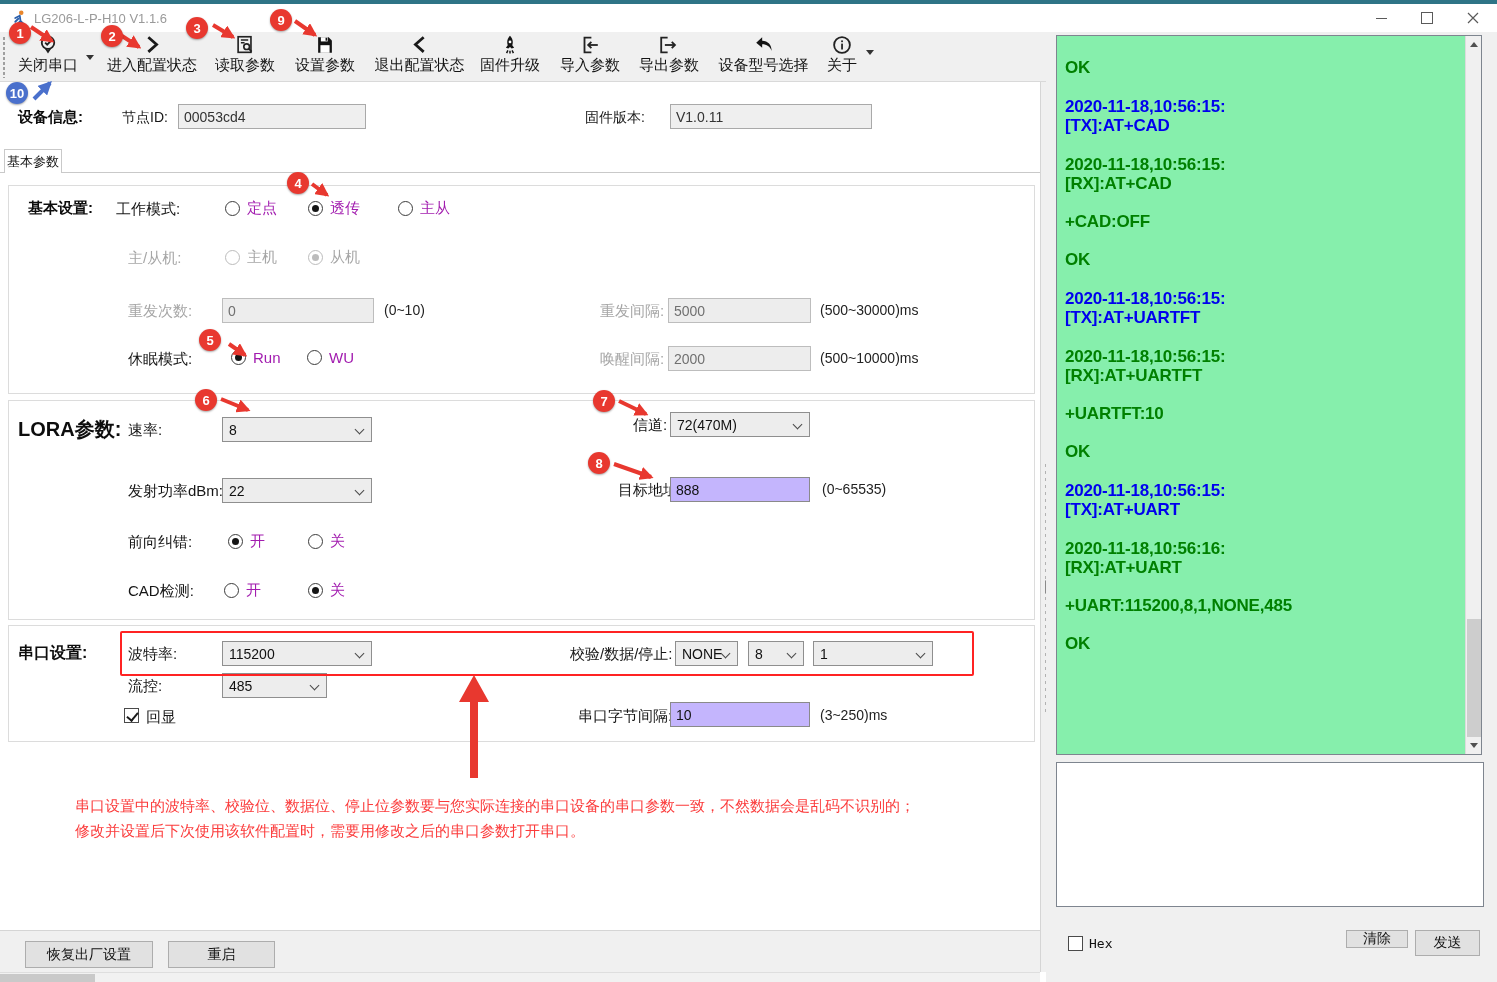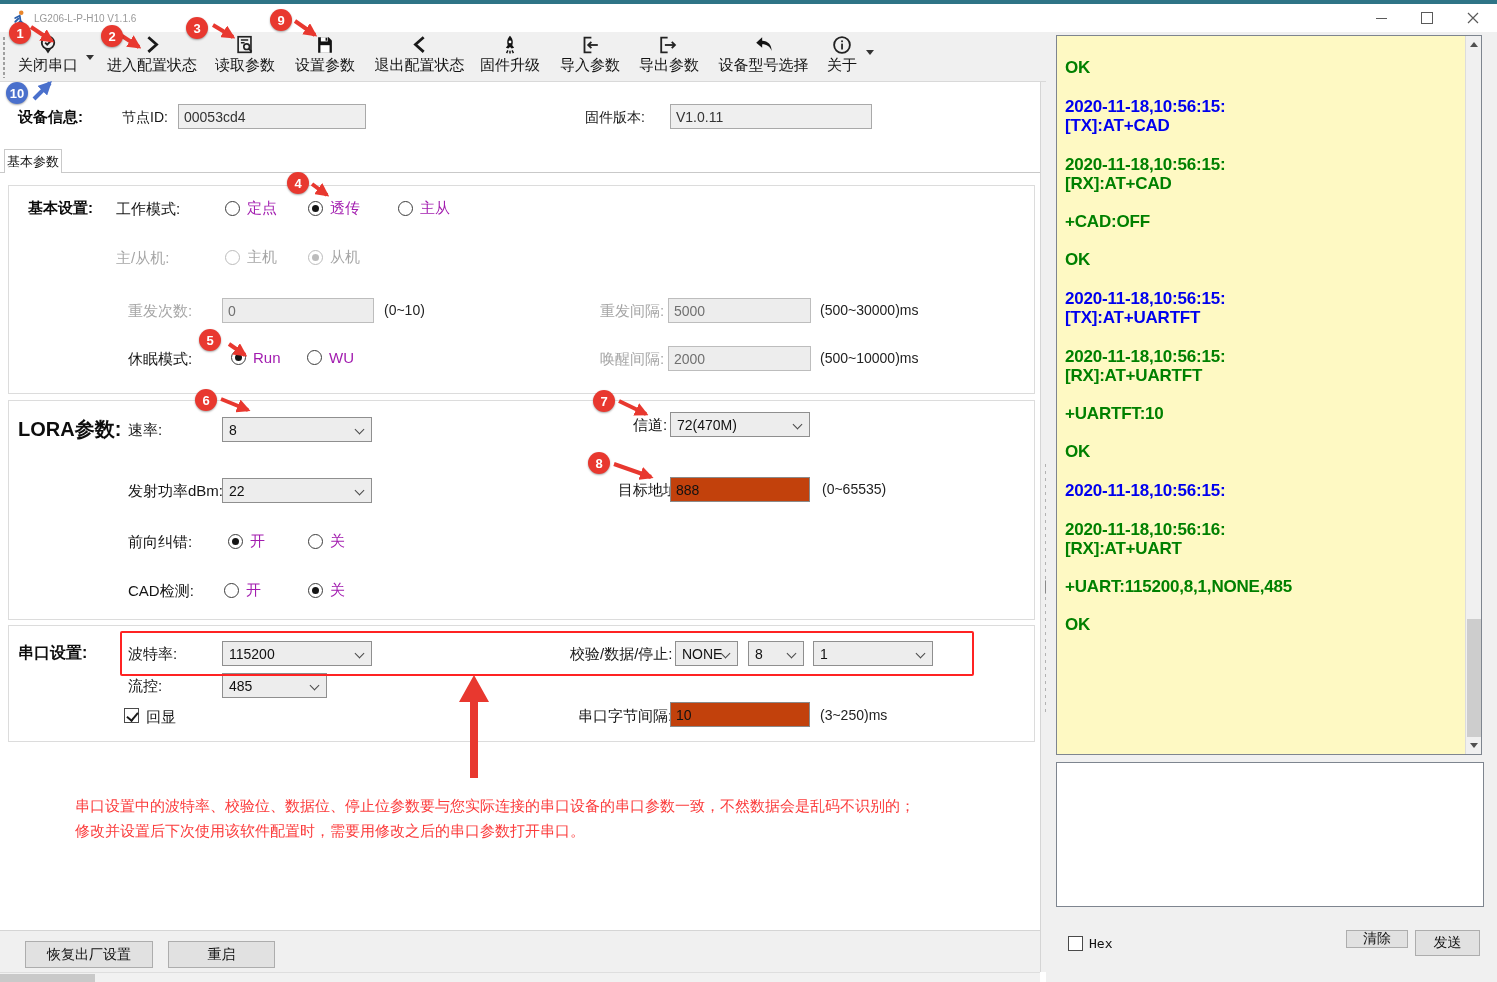--- a/index.html
+++ b/index.html
@@ -1,53 +1,53 @@
 <!DOCTYPE html>
 <html><head>
 <meta charset="utf-8">
 <style>
   html,body{margin:0;padding:0;background:#d8d8d8;}
   .stage{position:relative;width:1497px;height:982px;background:#ffffff;font-family:"Liberation Sans",sans-serif;overflow:hidden;outline:1px solid #8fa2aa;}
   
   .topstrip{position:absolute;left:0;top:0;width:100%;height:4px;background:#2e7486;}
   .titlebar{position:absolute;left:0;top:4px;width:100%;height:28px;background:#fff;display:flex;align-items:center;}
-  .title{font-size:10px;color:#9a9a9a;margin-left:6px;}
+  .title{font-size:13px;color:#9a9a9a;margin-left:6px;}
   .winbtn{position:absolute;top:4px;width:46px;height:28px;display:flex;align-items:center;justify-content:center;}
   .minbar{width:11px;height:1px;background:#5a5a5a;}
   .maxbox{width:10px;height:10px;border:1px solid #5a5a5a;}
   
   .tbarbg{position:absolute;left:0;top:32px;width:1046px;height:50px;background:#f0f0f0;border-bottom:1px solid #d9d9d9;box-sizing:border-box;}
   .grip{position:absolute;left:2px;top:36px;width:4px;height:42px;background-image:radial-gradient(#9f9f9f 1px,transparent 1.1px);background-size:4px 5px;}
   .titem{position:absolute;display:flex;flex-direction:column;align-items:center;font-size:15px;color:#141414;white-space:nowrap;}
   .caret{position:absolute;width:0;height:0;border-left:4px solid transparent;border-right:4px solid transparent;border-top:5px solid #333;}
   
   .lb{position:absolute;font-size:15px;color:#161616;white-space:nowrap;}
   .lb.gray{color:#a6a6a6;}
   .sec{position:absolute;font-size:15px;font-weight:bold;color:#0d0d0d;white-space:nowrap;}
   .rng{position:absolute;font-size:14px;color:#222;white-space:nowrap;}
-  .inp{position:absolute;height:25px;border:1px solid #8a8a8a;background:#c2410c;font:14px "Liberation Sans",sans-serif;color:#111;padding:0 5px;box-sizing:border-box;}
+  .inp{position:absolute;height:25px;border:1px solid #8a8a8a;background:#c4b5fd;font:14px "Liberation Sans",sans-serif;color:#111;padding:0 5px;box-sizing:border-box;}
   .inp.dis{background:#ededed;border-color:#bdbdbd;color:#707070;}
   .inp.ro{background:#efefef;border-color:#a9a9a9;color:#333;}
   .sel{position:absolute;height:25px;background:#ededed;border:1px solid #8f8f8f;box-sizing:border-box;font-size:14px;color:#111;display:flex;align-items:center;padding:0 22px 0 6px;}
   .sel::after{content:"";position:absolute;right:8px;top:8px;width:6px;height:6px;border-left:1.6px solid #4a4a4a;border-bottom:1.6px solid #4a4a4a;transform:rotate(-45deg);}
   .rad{position:absolute;display:flex;align-items:center;gap:7px;}
   .rad .c{width:15px;height:15px;border:1px solid #3c3c3c;border-radius:50%;background:#fff;box-sizing:border-box;position:relative;flex:none;}
   .rad.on .c::after{content:"";position:absolute;left:3px;top:3px;width:7px;height:7px;background:#151515;border-radius:50%;}
   .rad .t{font-size:15px;color:#a21caf;}
   .rad.dis .c{border-color:#bcbcbc;}
   .rad.dis.on .c::after{background:#bcbcbc;}
   .rad.dis .t{color:#a6a6a6;}
   .cb{position:absolute;width:15px;height:15px;border:1px solid #4a4a4a;background:#fff;box-sizing:border-box;}
   .cb.on::after{content:"";position:absolute;left:3.5px;top:0.5px;width:5px;height:9px;border:solid #1a1a1a;border-width:0 2px 2px 0;transform:rotate(40deg);}
   .box{position:absolute;border:1px solid #dcdcdc;background:#fff;}
   .btn{position:absolute;background:#e1e1e1;border:1px solid #adadad;font-size:14px;color:#111;display:flex;align-items:center;justify-content:center;box-sizing:border-box;}
   .badge{position:absolute;width:22px;height:22px;border-radius:50%;background:#e8382f;color:#fff;font-size:13px;font-weight:bold;display:flex;align-items:center;justify-content:center;box-shadow:0 1px 2px rgba(0,0,0,.35);z-index:50;}
   .badge.blue{background:#4a70cc;}
   
-  .logbox{position:absolute;left:1056px;top:35px;width:426px;height:720px;background:#fef9c3;border:1px solid #7e858f;box-sizing:border-box;overflow:hidden;}
+  .logbox{position:absolute;left:1056px;top:35px;width:426px;height:720px;background:#86efac;border:1px solid #7e858f;box-sizing:border-box;overflow:hidden;}
   .logtxt{position:absolute;left:8px;top:22px;width:390px;}
   .lgln{font-weight:bold;font-size:17px;line-height:19px;white-space:nowrap;letter-spacing:-0.2px;}
   .lgln.b{color:#0000ee;}
   .lgln.g{color:#008000;}
   .gap1{margin-top:19px;}
   .gap2{margin-top:20px;}
   .vsb{position:absolute;right:0;top:0;width:16px;height:100%;background:#f0f0f0;border-left:1px solid #dcdcdc;box-sizing:border-box;}
   .vthumb{position:absolute;left:1px;width:14px;background:#cdcdcd;}
   .triup{width:0;height:0;border-left:4px solid transparent;border-right:4px solid transparent;border-bottom:5px solid #505050;position:absolute;left:4px;}
   .tridn{width:0;height:0;border-left:4px solid transparent;border-right:4px solid transparent;border-top:5px solid #505050;position:absolute;left:4px;}
@@ -207,21 +207,21 @@
     </div>
   <div class="rad on" style="left:308px;top:199px">
       <span class="c"></span>
       <span class="t">透传</span>
     </div>
   <div class="rad" style="left:398px;top:199px">
       <span class="c"></span>
       <span class="t">主从</span>
     </div>
 
-  <span class="lb gray" style="left:116px;top:249px">主/从机:</span>
+  <span class="lb gray" style="left:128px;top:249px">主/从机:</span>
   <div class="rad dis" style="left:225px;top:248px">
       <span class="c"></span>
       <span class="t">主机</span>
     </div>
   <div class="rad dis on" style="left:308px;top:248px">
       <span class="c"></span>
       <span class="t">从机</span>
     </div>
 
   <span class="lb gray" style="left:128px;top:302px">重发次数:</span>
@@ -345,20 +345,21 @@
       <div class="lgln g">[RX]:AT+CAD</div>
       <div class="lgln g gap1">+CAD:OFF</div>
       <div class="lgln g gap1">OK</div>
       <div class="lgln b gap2">2020-11-18,10:56:15:</div>
       <div class="lgln b">[TX]:AT+UARTFT</div>
       <div class="lgln g gap2">2020-11-18,10:56:15:</div>
       <div class="lgln g">[RX]:AT+UARTFT</div>
       <div class="lgln g gap1">+UARTFT:10</div>
       <div class="lgln g gap1">OK</div>
       <div class="lgln b gap2">2020-11-18,10:56:15:</div>
+      <div class="lgln b">[TX]:AT+UART</div>
       <div class="lgln g gap2">2020-11-18,10:56:16:</div>
       <div class="lgln g">[RX]:AT+UART</div>
       <div class="lgln g gap1">+UART:115200,8,1,NONE,485</div>
       <div class="lgln g gap1">OK</div>
     </div>
     <div class="vsb">
       <div class="triup" style="top:6px"></div>
       <div class="vthumb" style="top:583px;height:118px"></div>
       <div class="tridn" style="bottom:6px"></div>
     </div>

